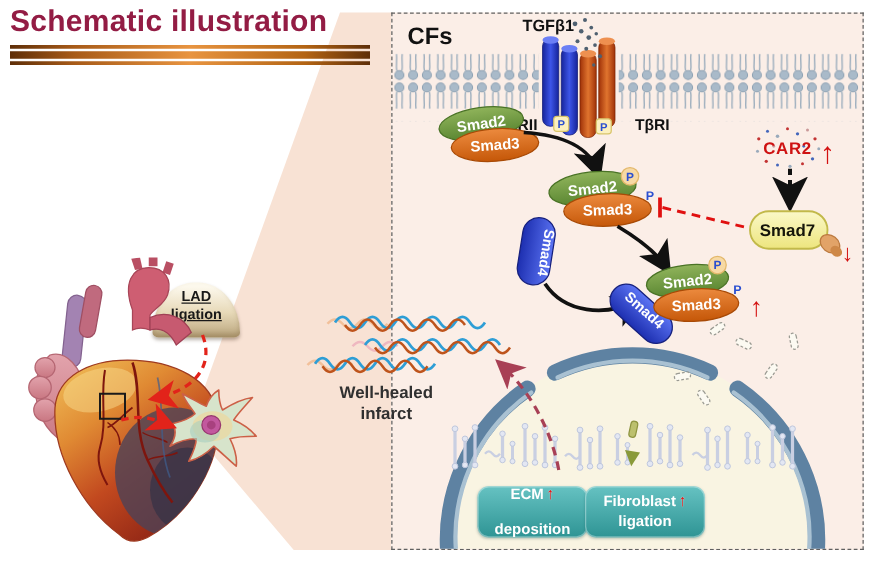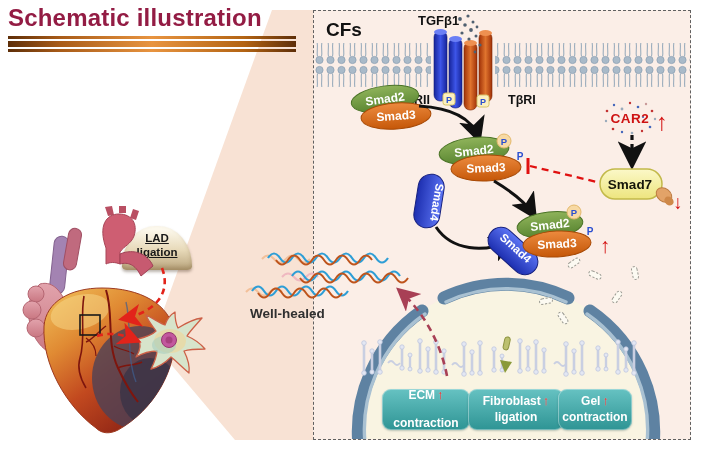--- a/index.html
+++ b/index.html
@@ -28,21 +28,21 @@
   #lad-dome{
     left:122px;top:226px;width:70px;height:44px;text-align:center;
     border-radius:35px 35px 5px 5px / 42px 42px 4px 4px;
     background:linear-gradient(180deg,#FCF8EC 8%,#E7D9B8 55%,#B9A47C 100%);
     box-shadow:0 2px 3px rgba(60,40,20,.35), inset 0 -3px 4px rgba(120,95,55,.35);
     font-size:11.5px;font-weight:bold;color:#181818;line-height:1.25;padding-top:5px;box-sizing:border-box;text-decoration:underline;
   }
 
   
   #infarct-label{
-    left:250px;top:306px;width:118px;text-align:left;
+    left:250px;top:306px;width:118px;text-align:center;
     font-size:13.5px;font-weight:bold;color:#303030;line-height:1.25;
   }
 
   
   .outcome{
     position:absolute;border-radius:9px;color:#fff;text-align:center;
     background:linear-gradient(180deg,#66C2C2,#2E9494);
     box-shadow:inset 0 0 0 1px rgba(255,255,255,.35), 0 1px 2px rgba(0,60,60,.25);
     font-size:12px;font-weight:bold;line-height:1.3;display:flex;flex-direction:column;justify-content:center;
   }
@@ -367,29 +367,25 @@
       <ellipse cx="350" cy="184" rx="8.5" ry="6.5" fill="#E2A368" stroke="#BC7A40" transform="rotate(38,350,184)"></ellipse>
       <ellipse cx="355" cy="190" rx="5" ry="4" fill="#CE8848" transform="rotate(38,355,190)"></ellipse>
       <text x="364" y="198" text-anchor="middle" font-size="19" font-weight="bold" fill="#D31010">↓</text>
     </g>
   </svg>
 
   <div class="abs" id="cfs-label">CFs</div>
 
   <div class="outcome" id="outcome-ecm">
     <div><span>ECM</span><span class="dir">↑</span></div>
-    <div>contraction</div>
+    <div>deposition</div>
   </div>
   <div class="outcome" id="outcome-migration">
     <div><span>Fibroblast</span><span class="dir">↑</span></div>
     <div>ligation</div>
-  </div>
-  <div class="outcome" id="outcome-contraction">
-    <div><span>Gel</span><span class="dir">↑</span></div>
-    <div>contraction</div>
   </div>
 </div>
 
 <svg class="abs" style="left:0;top:0;z-index:4;pointer-events:none;" width="701" height="452">
   <defs>
     <marker id="mRed" markerWidth="10" markerHeight="10" refX="7.5" refY="4.5" orient="auto">
       <path d="M0,0 L9,4.5 L0,9 L2.4,4.5 Z" fill="#E2231A"></path>
     </marker>
     <marker id="mMaroon" markerWidth="10" markerHeight="10" refX="7.5" refY="4.5" orient="auto">
       <path d="M0,0 L9,4.5 L0,9 L2.4,4.5 Z" fill="#A84055"></path>
@@ -407,13 +403,14 @@
     <path d="M292,276 q6,-9 12,0 t12,0 t12,0 t12,0 t12,0 t12,0 t12,0 t12,0 t12,0" stroke="#2E9ED6" stroke-width="2.2"></path>
     <path d="M300,278 q6,9 12,0 t12,0 t12,0 t12,0 t12,0 t12,0 t12,0 t12,0 t12,0" stroke="#BE541C" stroke-width="2"></path>
     <path d="M246,292 q6,-7 12,0 t12,0 t12,0" stroke="#F2C09A" stroke-width="2"></path>
     <path d="M252,291 q6,-9 12,0 t12,0 t12,0 t12,0 t12,0 t12,0 t12,0 t12,0" stroke="#2E9ED6" stroke-width="2.2"></path>
     <path d="M258,293 q6,9 12,0 t12,0 t12,0 t12,0 t12,0 t12,0 t12,0" stroke="#BE541C" stroke-width="2"></path>
   </g>
 </svg>
 
 <div class="abs" id="infarct-label" style="z-index:5;">
   <div>Well-healed</div>
+  <div>infarct</div>
 </div>
 
 </body></html>

